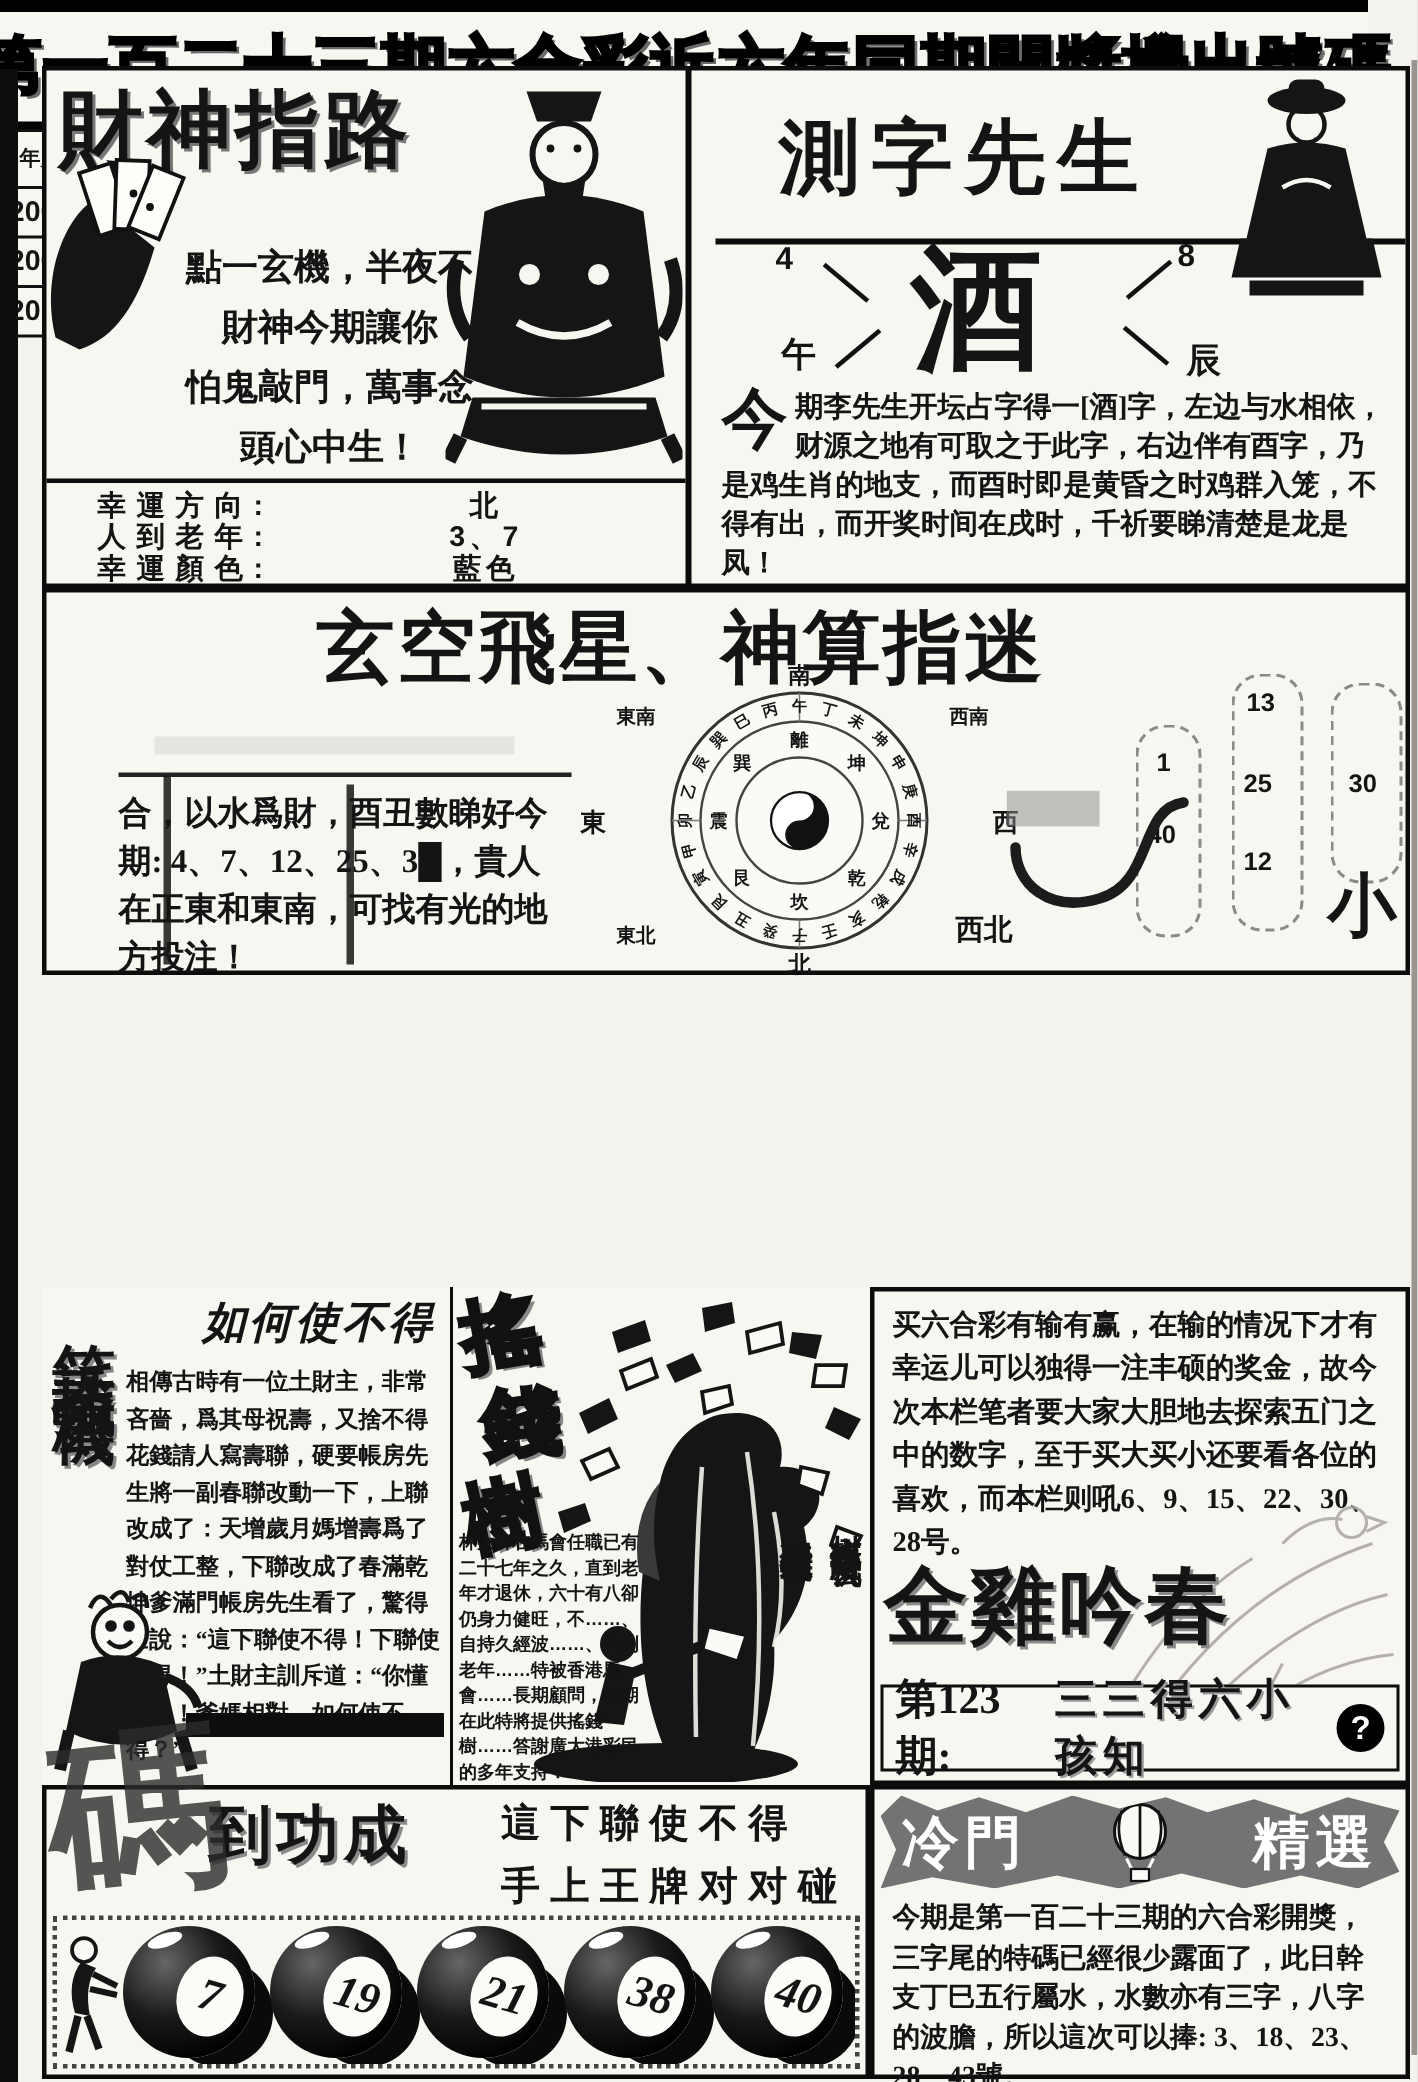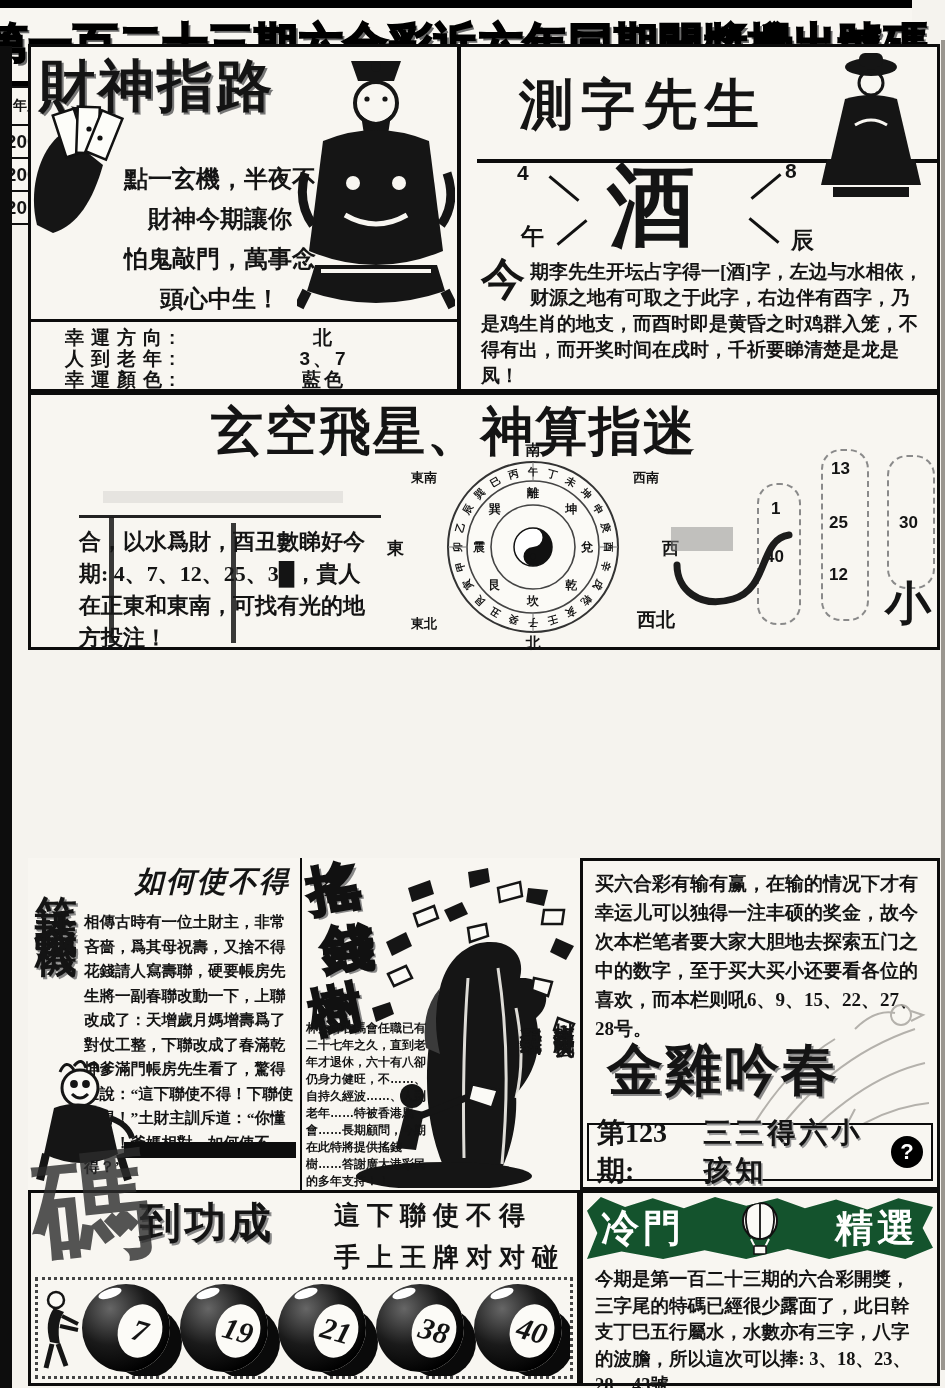--- a/index.html
+++ b/index.html
@@ -125,33 +125,33 @@
   .tree-note{position:absolute;left:4px;top:162px;width:128px;font-size:12px;line-height:17px;
              font-weight:700;}
   .tree-vert{position:absolute;writing-mode:vertical-rl;text-orientation:upright;font-weight:900;}
   .tv-outer{right:2px;top:148px;height:182px;font-size:21px;letter-spacing:2px;}
   .tv-inner{right:34px;top:152px;height:178px;font-size:22px;letter-spacing:1px;}
 
   
   #rooster{left:580px;top:858px;width:360px;height:332px;border:3px solid #0c0c0c;}
   .ro-intro{padding:8px 10px 0 12px;font-size:19px;line-height:29px;font-weight:700;}
   .ro-art{position:absolute;right:2px;top:128px;opacity:.85;}
-  .ro-title{position:absolute;left:24px;top:172px;font-size:56px;font-weight:900;letter-spacing:2px;
+  .ro-title{position:absolute;left:6px;top:172px;font-size:56px;font-weight:900;letter-spacing:2px;
             text-shadow:2px 2px 0 #8a8a8a;text-align:center;}
   .issue-strip{position:absolute;left:4px;right:4px;bottom:6px;height:58px;border:2px solid #0c0c0c;
                display:flex;align-items:center;padding:0 8px;box-sizing:border-box;background:#f8f6f1;}
   .issue-label{font-size:28px;font-weight:900;}
   .issue-riddle{font-size:28px;font-weight:900;margin-left:22px;letter-spacing:4px;
                 text-shadow:1.5px 1.5px 0 #999;}
   .qmark{width:32px;height:32px;border-radius:50%;background:#000;color:#fff;display:flex;
          align-items:center;justify-content:center;font-size:22px;font-weight:900;margin-left:12px;flex:none;}
 
   
   #cold{left:580px;top:1190px;width:360px;height:196px;border:3px solid #0c0c0c;}
-  .cold-banner{position:relative;height:62px;margin:4px 4px 0;background:#14532d;display:flex;
+  .cold-banner{position:relative;height:62px;margin:4px 4px 0;background:#737373;display:flex;
                align-items:center;justify-content:space-between;padding:0 14px;
                clip-path:polygon(0 22%,4% 0,11% 16%,19% 2%,28% 18%,37% 0,46% 14%,55% 2%,63% 18%,
                  72% 4%,81% 20%,90% 2%,100% 16%,97% 50%,100% 82%,92% 100%,81% 86%,70% 100%,
                  58% 84%,46% 100%,34% 86%,22% 100%,10% 88%,0 100%,3% 58%);}
   .cold-word{color:#fff;font-size:38px;font-weight:900;letter-spacing:4px;}
   .cold-body{padding:7px 10px 0 12px;font-size:18.5px;line-height:26.5px;font-weight:700;}
 
   
   #mdgc{left:28px;top:1190px;width:552px;height:196px;border:3px solid #0c0c0c;}
   .md-big{position:absolute;left:2px;top:-64px;font-size:118px;font-weight:700;color:#2c2c2c;
@@ -526,21 +526,21 @@
         <path d="M124,226 l26,6 -6,18 -24,-8 z" fill="#fbfaf6" stroke="#151515" stroke-width="3"></path>
         <ellipse cx="96" cy="318" rx="88" ry="14" fill="#151515"></ellipse>
       </g>
     </svg>
     <div class="tree-note">林大師在馬會任職已有二十七年之久，直到老年才退休，六十有八卻仍身力健旺，不……、自持久經波……、人到老年……特被香港馬會……長期顧問，今期在此特將提供搖錢樹……答謝廣大港彩民的多年支持！！</div>
     <div class="tree-vert tv-outer serif">树上钱币暗藏玄机</div>
     <div class="tree-vert tv-inner serif">请用放大镜细寻！</div>
   </div>
 
   <div class="box" id="rooster">
-    <div class="ro-intro serif">买六合彩有输有赢，在输的情况下才有幸运儿可以独得一注丰硕的奖金，故今次本栏笔者要大家大胆地去探索五门之中的数字，至于买大买小还要看各位的喜欢，而本栏则吼6、9、15、22、27、28号。</div>
+    <div class="ro-intro serif">买六合彩有输有赢，在输的情况下才有幸运儿可以独得一注丰硕的奖金，故今次本栏笔者要大家大胆地去探索五门之中的数字，至于买大买小还要看各位的喜欢，而本栏则吼6、9、15、22、30、28号。</div>
     <svg class="ro-art" width="230" height="200" viewBox="0 0 230 200">
       <g stroke="#a9a6a0" stroke-width="2" fill="none">
         <path d="M60,160 q60,-90 150,-120"></path>
           <path d="M80,170 q70,-80 140,-96"></path>
         <path d="M100,180 q60,-60 124,-66"></path>
           <path d="M120,188 q50,-40 106,-40"></path>
         <path d="M40,150 q40,-70 90,-100"></path>
           <path d="M150,40 q20,-20 40,-16"></path>
         <circle cx="196" cy="26" r="10"></circle>
           <path d="M206,22 l12,4 -12,6"></path>

